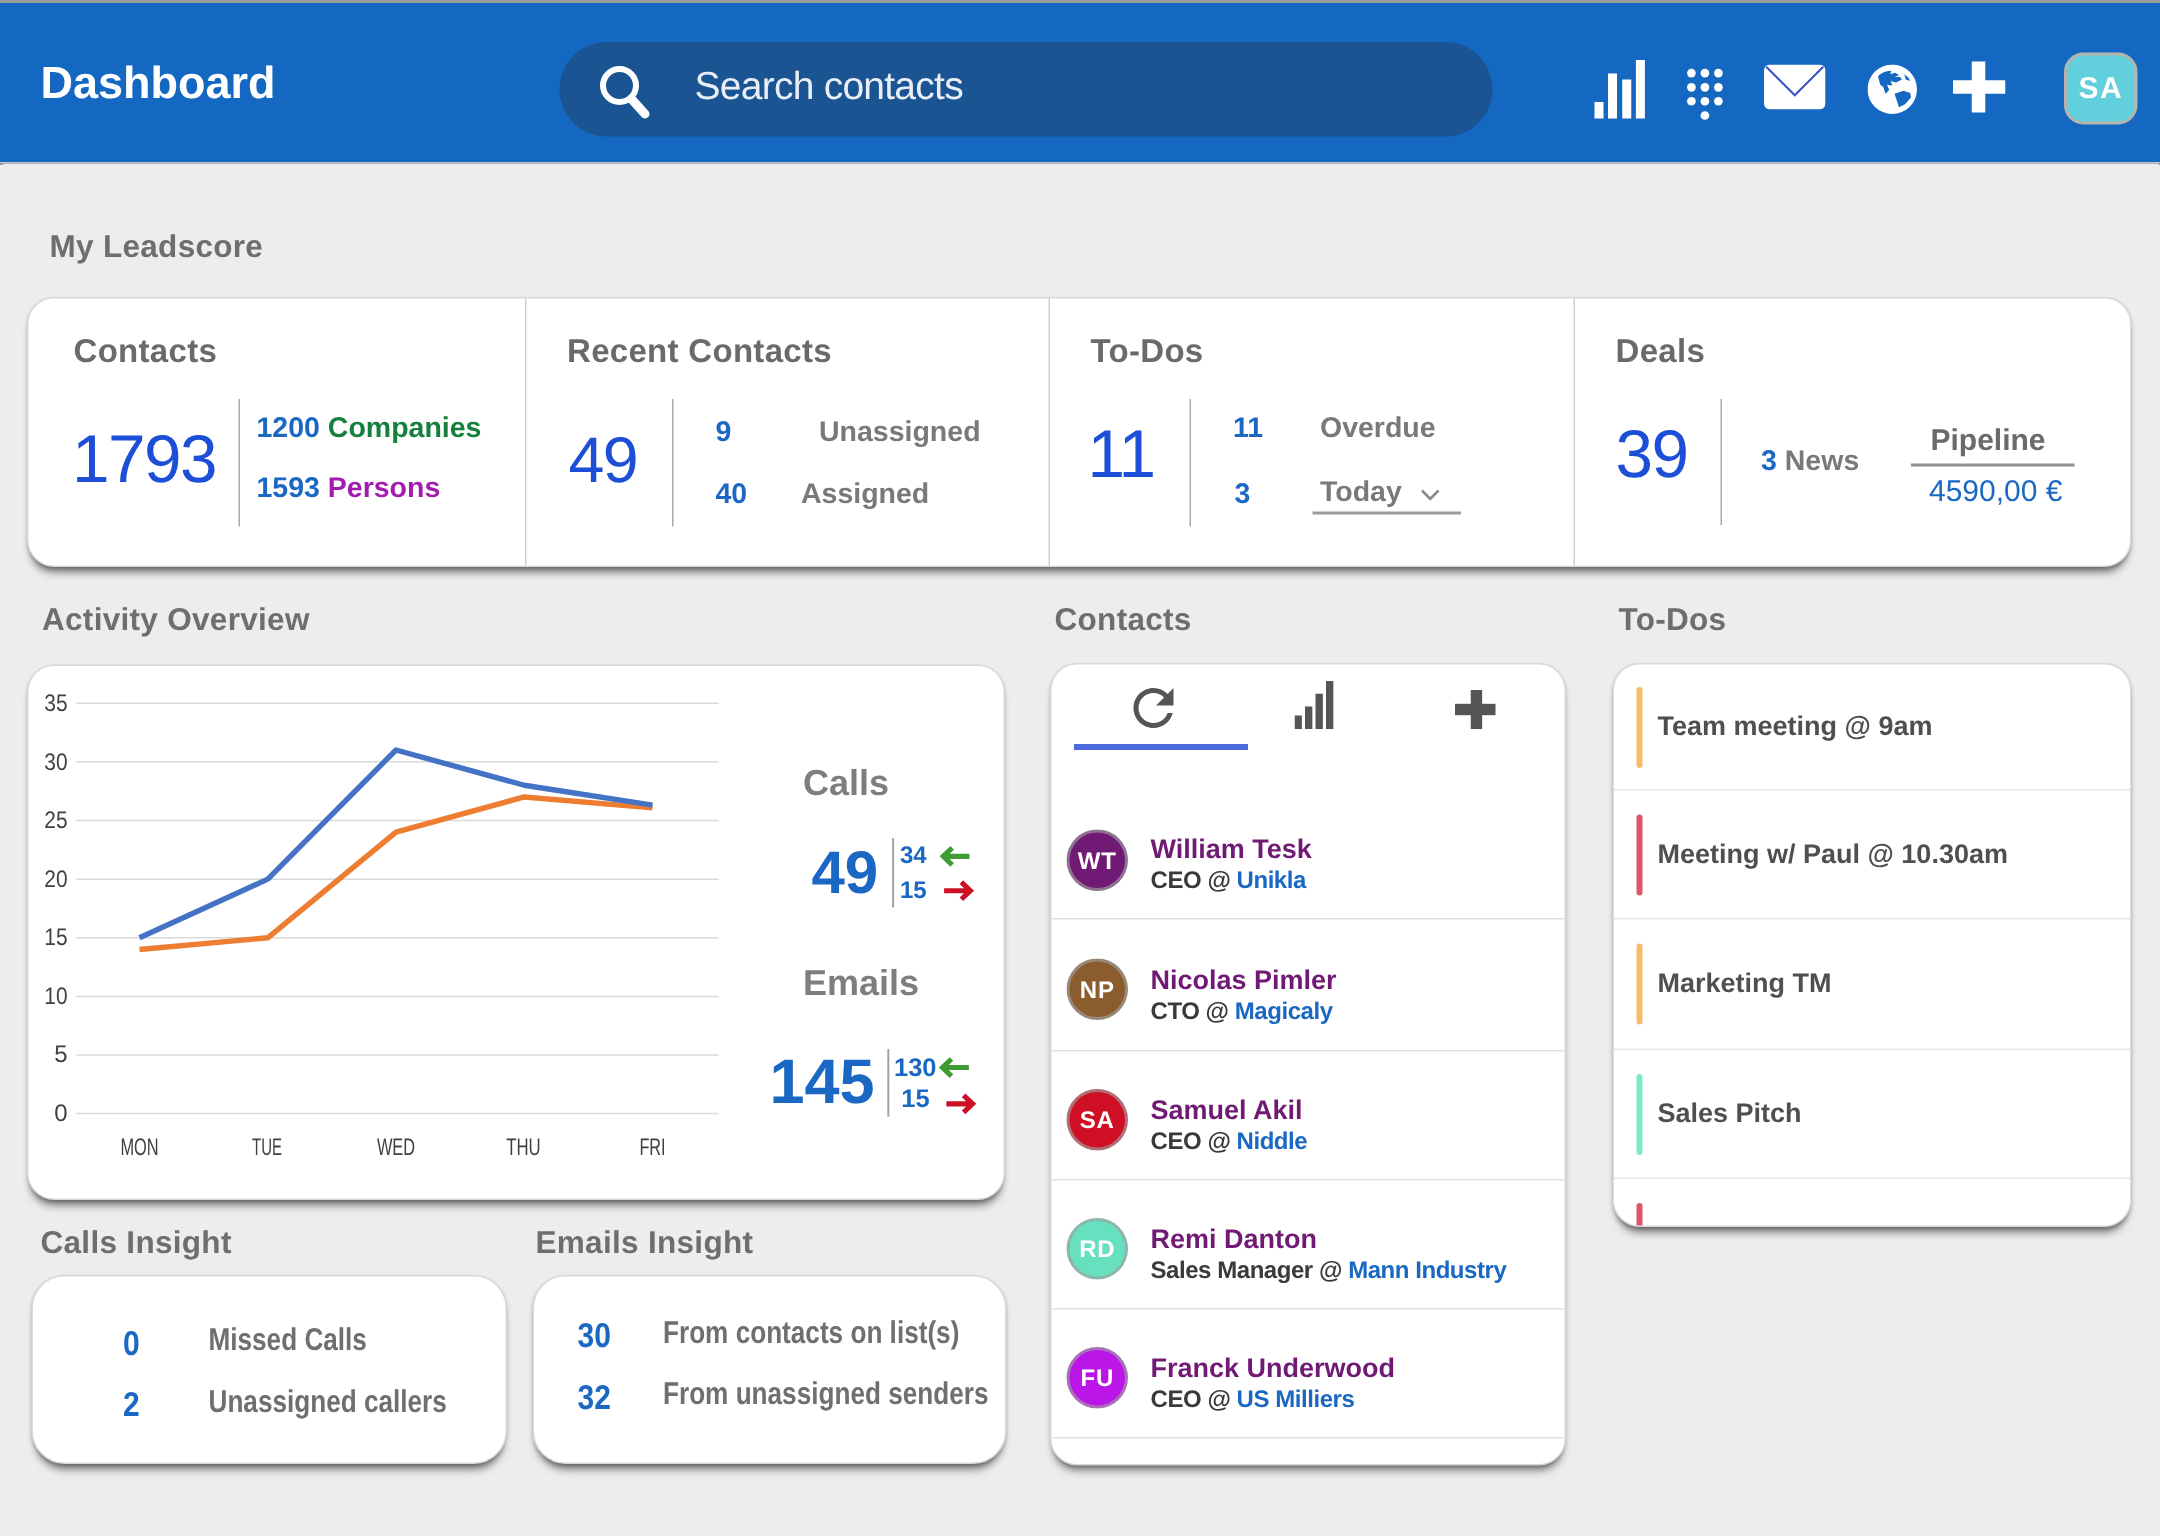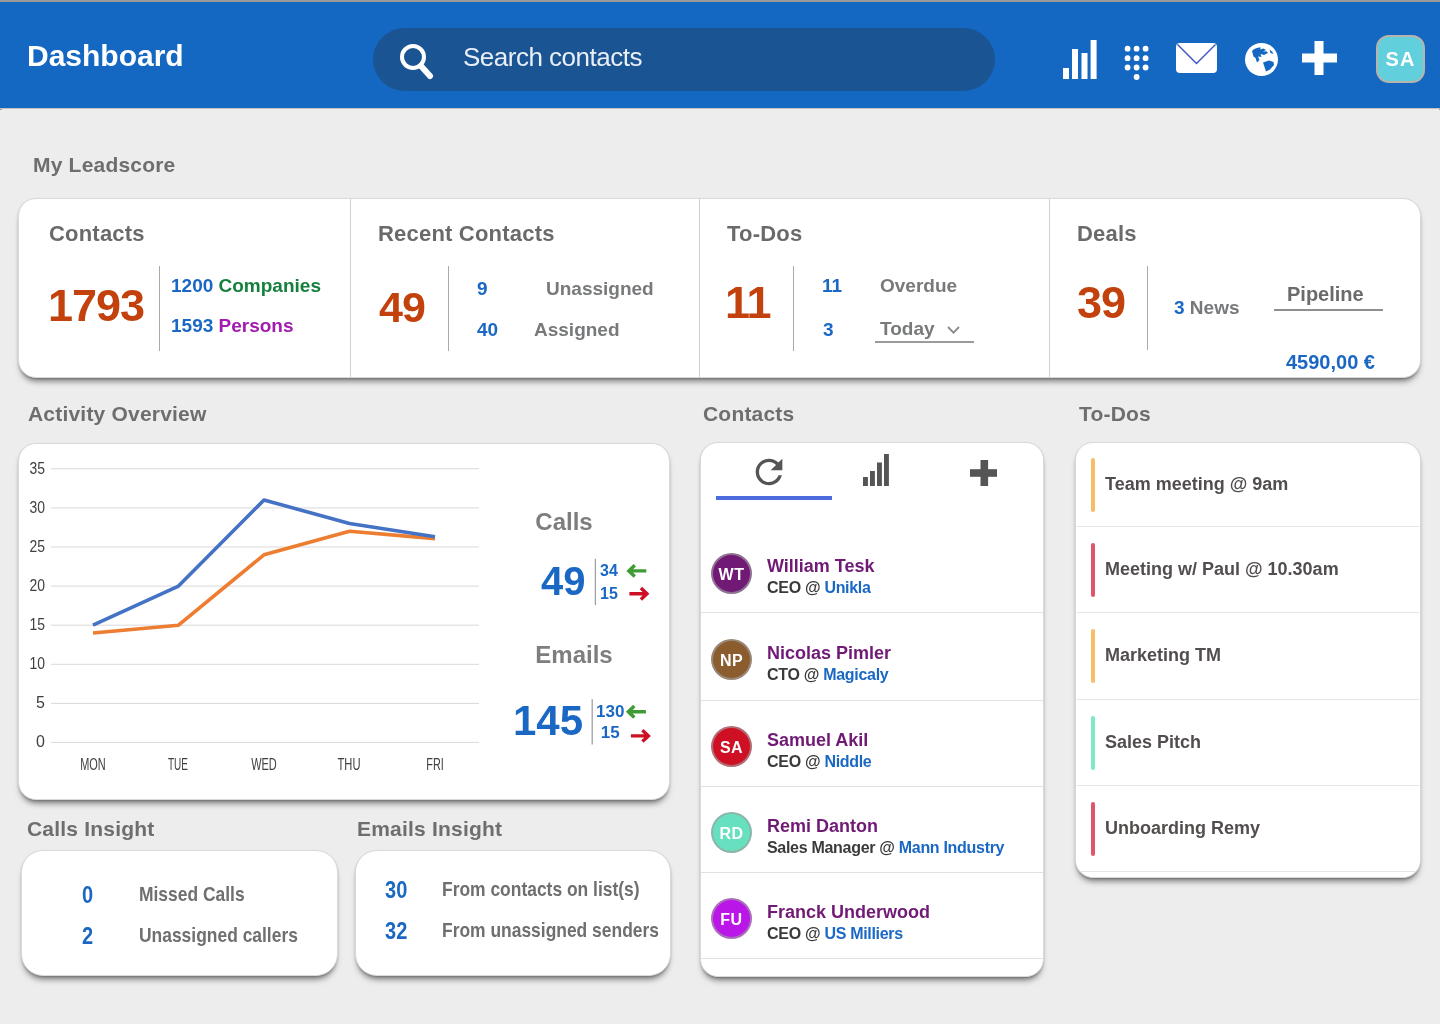--- a/index.html
+++ b/index.html
@@ -3,21 +3,21 @@
 <meta charset="utf-8">
 <style>
   * { margin:0; padding:0; box-sizing:border-box; }
   html,body { width:1440px; height:1024px; overflow:hidden; }
   body { background:#ededed; font-family:"Liberation Sans", sans-serif; position:relative; }
   .abs { position:absolute; }
   .card { position:absolute; background:#fff; border:1px solid #d9d9d9; border-radius:18px;
           box-shadow:0 1px 2px rgba(0,0,0,.16), 0 6px 6px -3px rgba(0,0,0,.52); }
   .sechead { position:absolute; font-size:21px; font-weight:bold; color:#6e6e6e; letter-spacing:.2px; }
   .cardtitle { position:absolute; font-size:22px; font-weight:bold; color:#6a6a6a; letter-spacing:.2px; }
-  .bignum { position:absolute; font-size:43px; font-weight:bold; color:#c2410c; letter-spacing:-1px; }
+  .bignum { position:absolute; font-size:43px; font-weight:normal; color:#1d4ed8; letter-spacing:-1px; }
   .vline { position:absolute; width:1px; background:#a9a9a9; }
   .statnum { position:absolute; font-size:19px; font-weight:bold; color:#1a68c4; }
   .statlab { position:absolute; font-size:19px; font-weight:bold; color:#77797b; }
   .blue { color:#1a68c4; }
   .crow { position:absolute; left:0; width:100%; border-bottom:1px solid #e2e2e2; }
   .cava { position:absolute; left:10px; top:50%; margin-top:-17.5px; width:41px; height:41px; border-radius:50%;
           border:2px solid rgba(160,160,160,.65); color:#fff; font-size:16px; font-weight:bold;
           text-align:center; line-height:39px; letter-spacing:.5px; }
   .cname { position:absolute; left:66px; top:50%; margin-top:-14px; font-size:18px; font-weight:bold; color:#701a75; }
   .csub  { position:absolute; left:66px; top:50%; margin-top:9px; letter-spacing:-.3px; font-size:16px; font-weight:bold; color:#3a3a3a; }
@@ -118,21 +118,21 @@
   <path d="M1 1 L6.5 6.6 L12 1" fill="none" stroke="#8a8a8a" stroke-width="1.8"></path>
 </svg>
 <div class="abs" style="left:875px;top:341px;width:99px;height:2px;background:#9b9b9b;"></div>
 
 <div class="cardtitle" style="left:1077px;top:221px;">Deals</div>
 <div class="bignum" style="left:1077px;top:277px;font-size:45px;">39</div>
 <div class="vline" style="left:1147px;top:266px;height:84px;"></div>
 <div class="statnum" style="left:1174px;top:297px;">3 <span style="color:#77797b">News</span></div>
 <div class="abs" style="left:1287px;top:283px;font-size:20px;font-weight:bold;color:#6a6a6a;">Pipeline</div>
 <div class="abs" style="left:1274px;top:309px;width:109px;height:2px;background:#8f8f8f;"></div>
-<div class="abs" style="left:1286px;top:317px;font-size:20px;font-weight:bold;color:#1a68c4;margin-top:34px;">4590,00 €</div>
+<div class="abs" style="left:1286px;top:317px;font-size:20px;font-weight:normal;color:#1a68c4;">4590,00 €</div>
 
 <div class="sechead" style="left:28px;top:402px;">Activity Overview</div>
 <div class="sechead" style="left:703px;top:402px;">Contacts</div>
 <div class="sechead" style="left:1079px;top:402px;">To-Dos</div>
 
 <div class="card" style="left:18px;top:443px;width:652px;height:357px;"></div>
 <svg class="abs" style="left:18px;top:443px;" width="652" height="357" viewBox="0 0 652 357">
   <g stroke="#d9d9d9" stroke-width="1">
     <line x1="33" y1="25.8" x2="461" y2="25.8"></line>
     <line x1="33" y1="64.9" x2="461" y2="64.9"></line>
@@ -229,21 +229,21 @@
     <div class="cname">Remi Danton</div>
     <div class="csub">Sales Manager @ <span class="blue">Mann Industry</span></div>
   </div>
   <div class="crow" style="top:430px;height:86px;">
     <div class="cava" style="background:#bb16e8;">FU</div>
     <div class="cname">Franck Underwood</div>
     <div class="csub">CEO @ <span class="blue">US Milliers</span></div>
   </div>
 </div>
 
-<div class="card" style="left:1075px;top:442px;width:346px;height:436px;overflow:hidden;">
+<div class="card" style="left:1075px;top:442px;width:346px;height:376px;overflow:hidden;">
   <div class="trow" style="top:0;height:84px;">
       <div class="tbar" style="background:#f6bd69;"></div>
       <div class="ttext">Team meeting @ 9am</div>
     </div>
   <div class="trow" style="top:84px;height:86px;">
       <div class="tbar" style="background:#e0556a;"></div>
       <div class="ttext">Meeting w/ Paul @ 10.30am</div>
     </div>
   <div class="trow" style="top:170px;height:87px;">
       <div class="tbar" style="background:#f6bd69;"></div>

